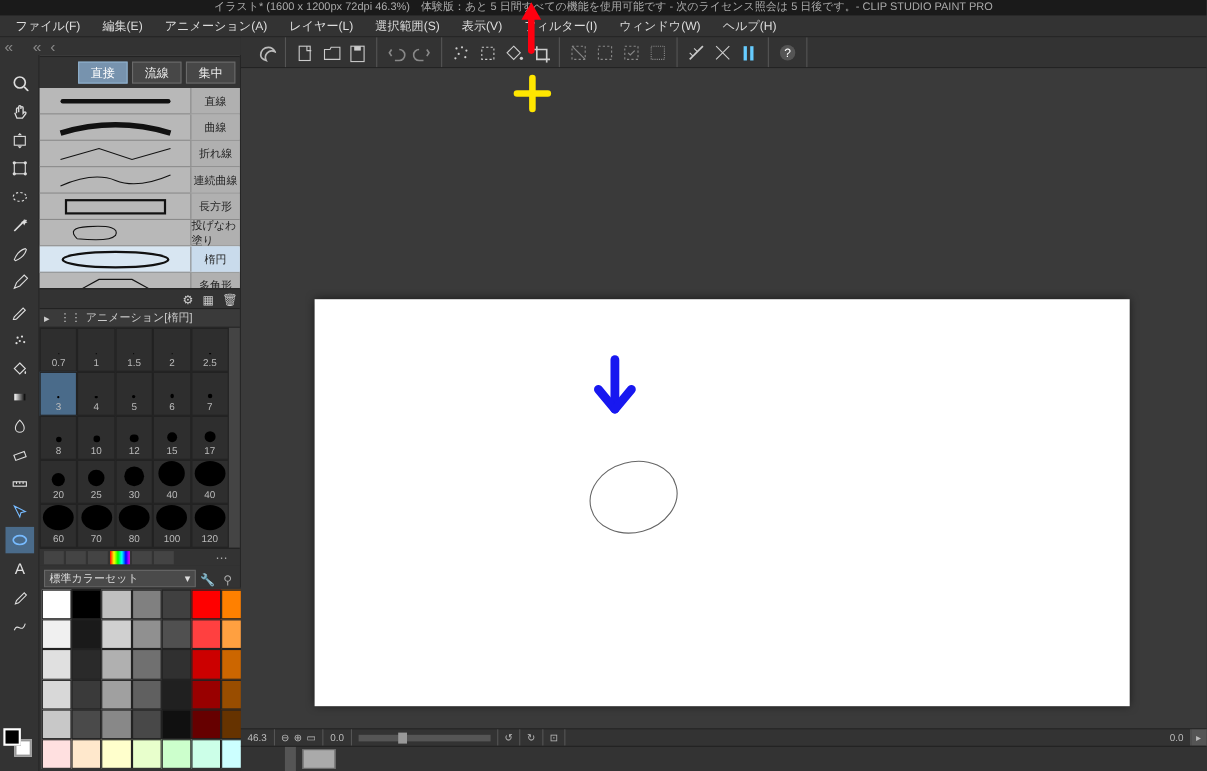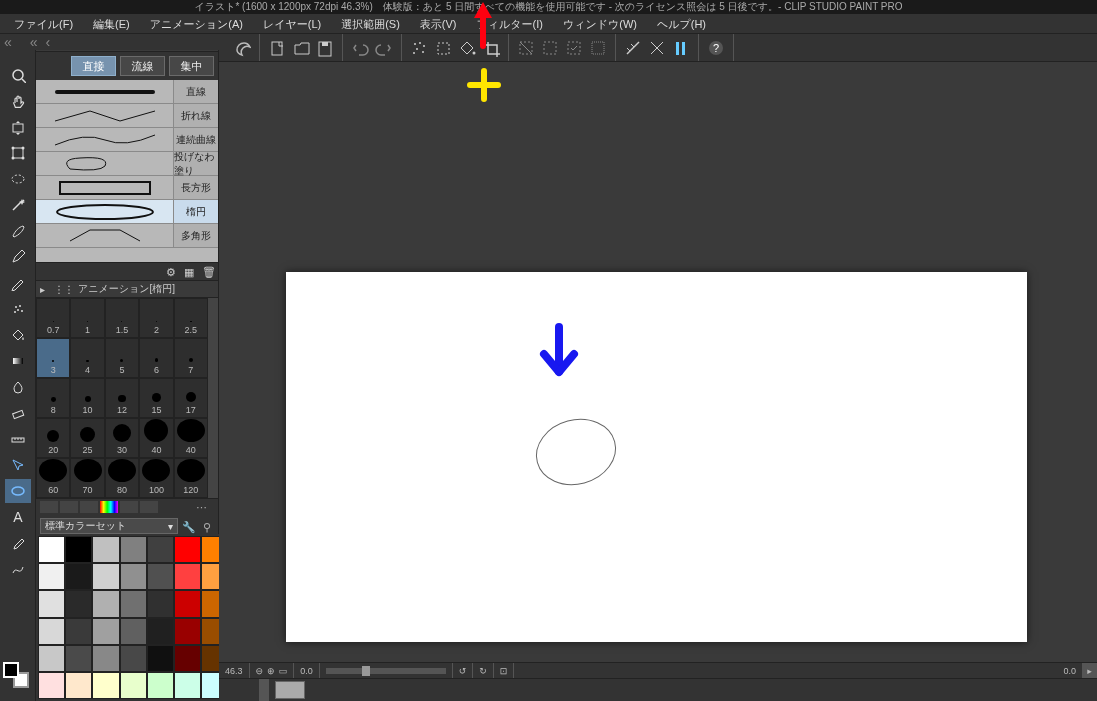--- a/index.html
+++ b/index.html
@@ -242,48 +242,56 @@
           <div class="preview">
             <svg width="110" height="20">
               <rect x="5" y="8" width="100" height="4" rx="2" fill="#111"></rect>
             </svg>
           </div>
           <div class="label">直線</div>
         </div>
         <div class="brush-row">
           <div class="preview">
             <svg width="110" height="20">
+              <path d="M5 15 Q55 0 105 15" stroke="#111" stroke-width="5" fill="none"></path>
+            </svg>
+          </div>
+          <div class="label">曲線</div>
+        </div>
+        <div class="brush-row">
+          <div class="preview">
+            <svg width="110" height="20">
               <path d="M5 15 L40 5 L70 15 L105 5" stroke="#111" stroke-width="1" fill="none"></path>
             </svg>
           </div>
           <div class="label">折れ線</div>
         </div>
         <div class="brush-row">
           <div class="preview">
             <svg width="110" height="20">
               <path d="M5 15 Q35 2 55 10 Q75 18 105 5" stroke="#111" stroke-width="1" fill="none"></path>
             </svg>
           </div>
           <div class="label">連続曲線</div>
         </div>
         <div class="brush-row">
           <div class="preview">
             <svg width="110" height="20">
-              <path d="M20 15 Q10 5 30 4 Q60 2 55 12 Q50 18 20 15" stroke="#111" stroke-width="1" fill="none"></path>
-            </svg>
-          </div>
-          <div class="label">投げなわ塗り</div>
+              <rect x="10" y="4" width="90" height="12" stroke="#111" stroke-width="2" fill="none"></rect>
+            </svg>
+          </div>
+          <div class="label">長方形</div>
         </div>
         <div class="brush-row">
           <div class="preview">
             <svg width="110" height="20">
-              <rect x="10" y="4" width="90" height="12" stroke="#111" stroke-width="2" fill="none"></rect>
-            </svg>
-          </div>
-          <div class="label">長方形</div>
+              <path d="M20 15 Q10 5 30 4 Q60 2 55 12 Q50 18 20 15" stroke="#111" stroke-width="1" fill="none"></path>
+            </svg>
+          </div>
+          <div class="label">投げなわ塗り</div>
         </div>
         <div class="brush-row sel">
           <div class="preview">
             <svg width="110" height="20">
               <ellipse cx="55" cy="10" rx="48" ry="7" stroke="#111" stroke-width="2" fill="none"></ellipse>
             </svg>
           </div>
           <div class="label">楕円</div>
         </div>
         <div class="brush-row">

